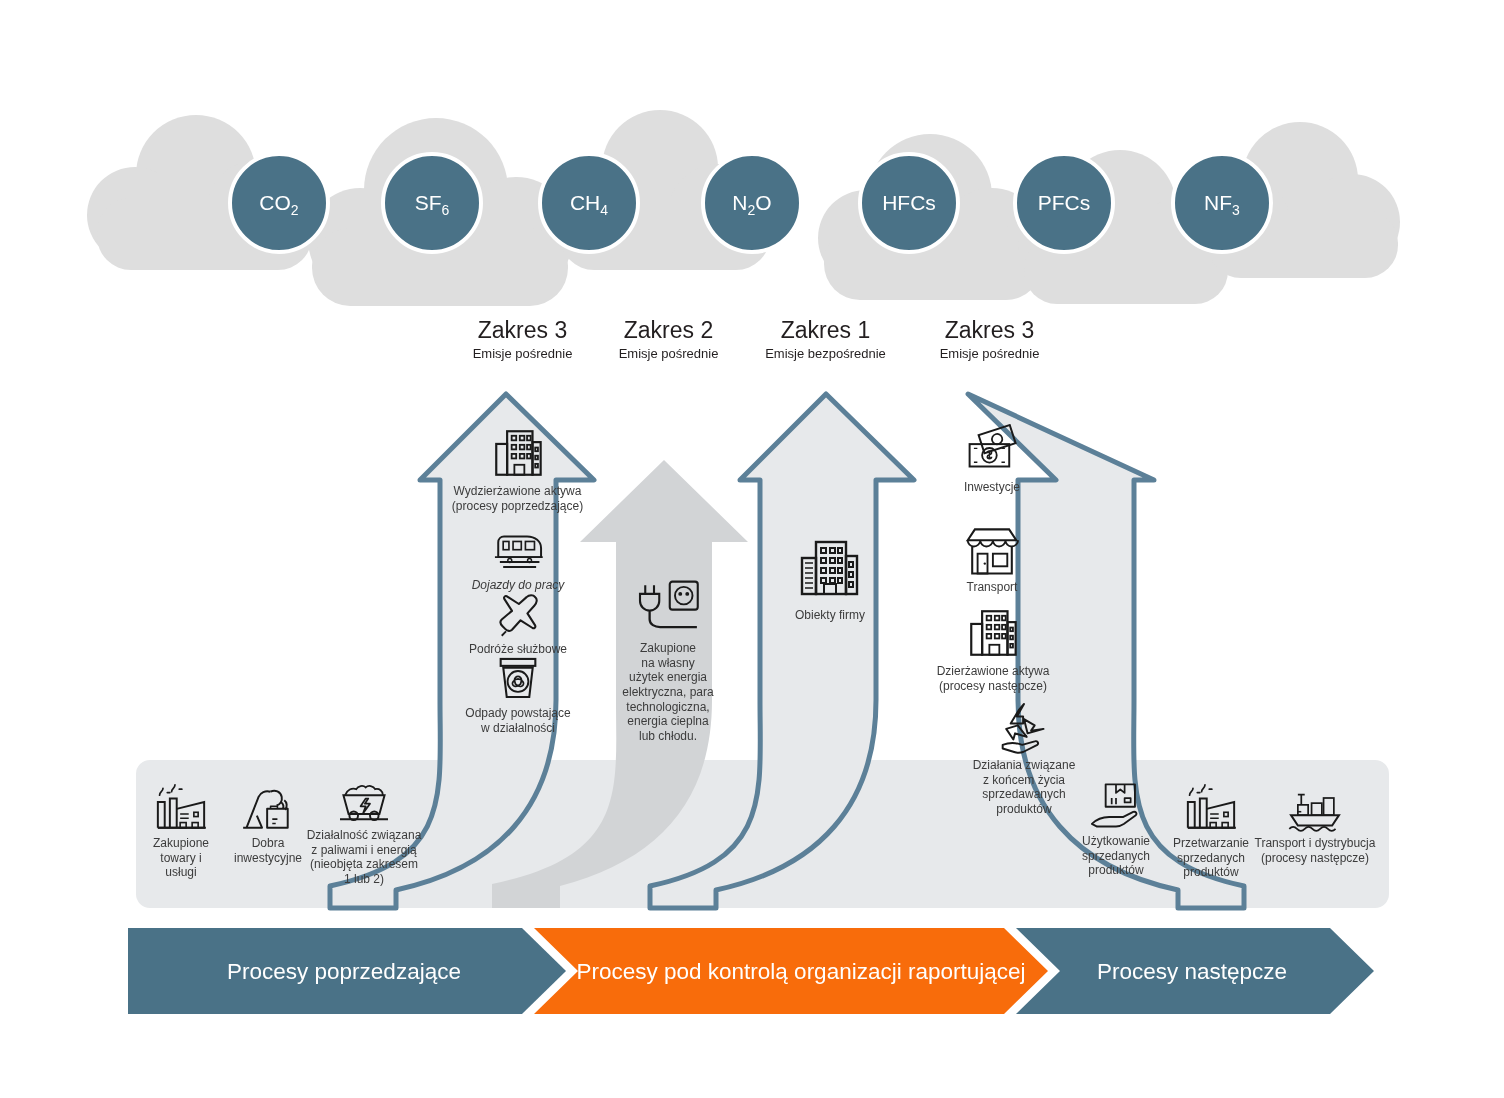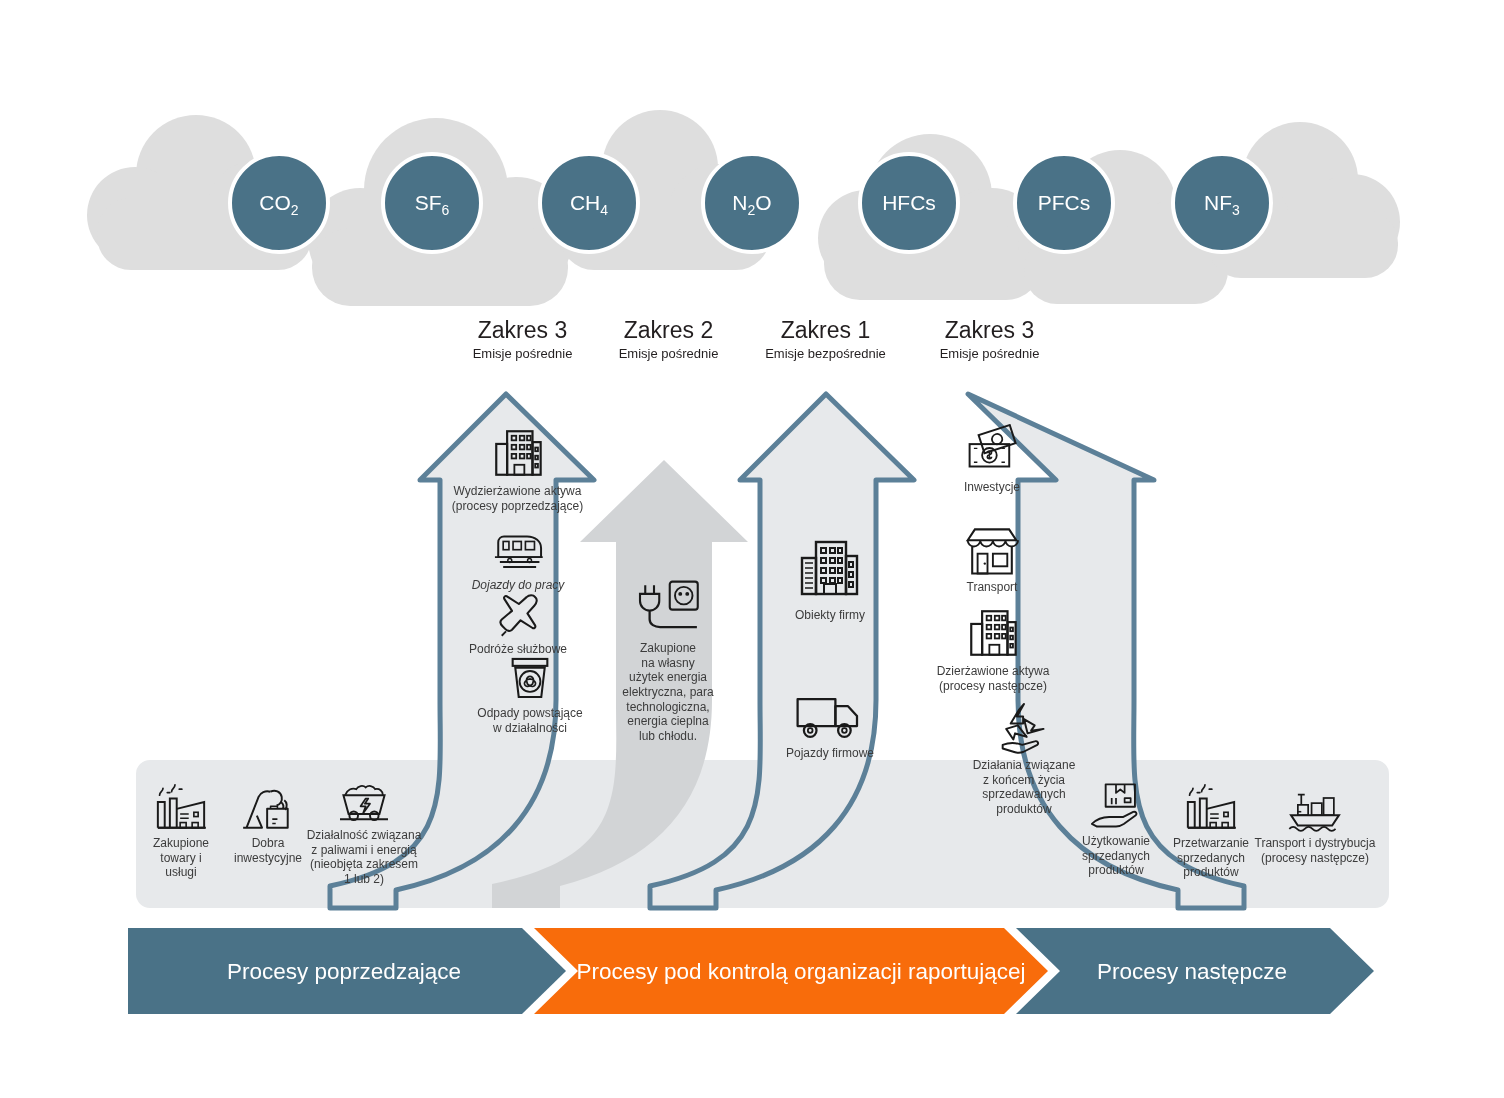--- a/index.html
+++ b/index.html
@@ -171,21 +171,21 @@
   </div>
 
   <div class="item" style="left:448px;top:592px;width:140px;">
     <svg class="ico" width="56" height="48" viewBox="0 0 64 56" fill="none" stroke="#1a1a1a" stroke-width="2.4" stroke-linejoin="round">
       <path d="M14 40c-3-3-3-6-1-8l12-10 -9-14c-1-2 1-4 3-3l14 9 9-8c3-3 8-3 10 0 3 2 2 7-1 10l-8 9 9 14c1 2-1 4-3 3l-14-9-10 11c-2 2-5 2-8-1Z"></path>
       <path d="M18 46l-5 5" stroke-width="2.2"></path>
     </svg>
     <div class="cap">Podróże służbowe</div>
   </div>
 
-  <div class="item" style="left:443px;top:652px;width:150px;padding-left:12px;">
+  <div class="item" style="left:443px;top:652px;width:150px;">
     <svg class="ico" width="50" height="52" viewBox="0 0 56 60" fill="none" stroke="#1a1a1a" stroke-width="2.4">
       <rect x="8" y="8" width="40" height="8"></rect>
       <path d="M11 18h34l-4 34H15Z"></path>
       <circle cx="28" cy="34" r="12" stroke-width="2.2"></circle>
       <g stroke-width="2" fill="none">
         <path d="M28 28c-2 0-4 2-4 4l4-1 4 1c0-2-2-4-4-4Z"></path>
         <path d="M22 38c-1-2 0-4 2-5l1 4 3 2c-2 1-5 1-6-1Z"></path>
         <path d="M34 38c1-2 0-4-2-5l-1 4-3 2c2 1 5 1 6-1Z"></path>
       </g>
     </svg>
@@ -236,32 +236,20 @@
           <rect x="55" y="48" width="4" height="5"></rect>
         <rect x="30" y="50" width="12" height="10"></rect>
       </g>
       <g stroke-width="1.4">
         <path d="M11 29h8M11 34h8M11 39h8M11 44h8M11 49h8M11 54h8"></path>
       </g>
     </svg>
     <div class="cap">Obiekty firmy</div>
   </div>
 
-  <div class="item" style="left:758px;top:690px;width:144px;">
-    <svg class="ico" width="76" height="54" viewBox="0 0 84 60" fill="none" stroke="#1a1a1a" stroke-width="2.5" stroke-linejoin="round">
-      <rect x="6" y="10" width="42" height="30"></rect>
-      <path d="M48 18h14l10 11v11H48Z"></path>
-      <path d="M6 40h66" stroke-width="2.2"></path>
-      <circle cx="20" cy="45" r="7"></circle>
-        <circle cx="20" cy="45" r="2.6" stroke-width="2"></circle>
-      <circle cx="58" cy="45" r="7"></circle>
-        <circle cx="58" cy="45" r="2.6" stroke-width="2"></circle>
-    </svg>
-    <div class="cap">Pojazdy firmowe</div>
-  </div>
 
   <div class="item" style="left:928px;top:424px;width:128px;">
     <svg class="ico" width="62" height="54" viewBox="0 0 72 60" fill="none" stroke="#1a1a1a" stroke-width="2.3">
       <g transform="rotate(-18 40 20)">
           <rect x="24" y="6" width="38" height="22"></rect>
           <circle cx="43" cy="17" r="6" stroke-width="2"></circle>
         </g>
       <rect x="10" y="22" width="46" height="26"></rect>
       <circle cx="33" cy="35" r="8.5" stroke-width="2.1"></circle>
       <path d="M33 30v10M30.5 32.2c0-1.4 1.1-2.2 2.5-2.2s2.5.8 2.5 2.2-1.2 1.8-2.5 2.2-2.5.9-2.5 2.3 1.1 2.2 2.5 2.2 2.5-.8 2.5-2.2" stroke-width="1.8"></path>

